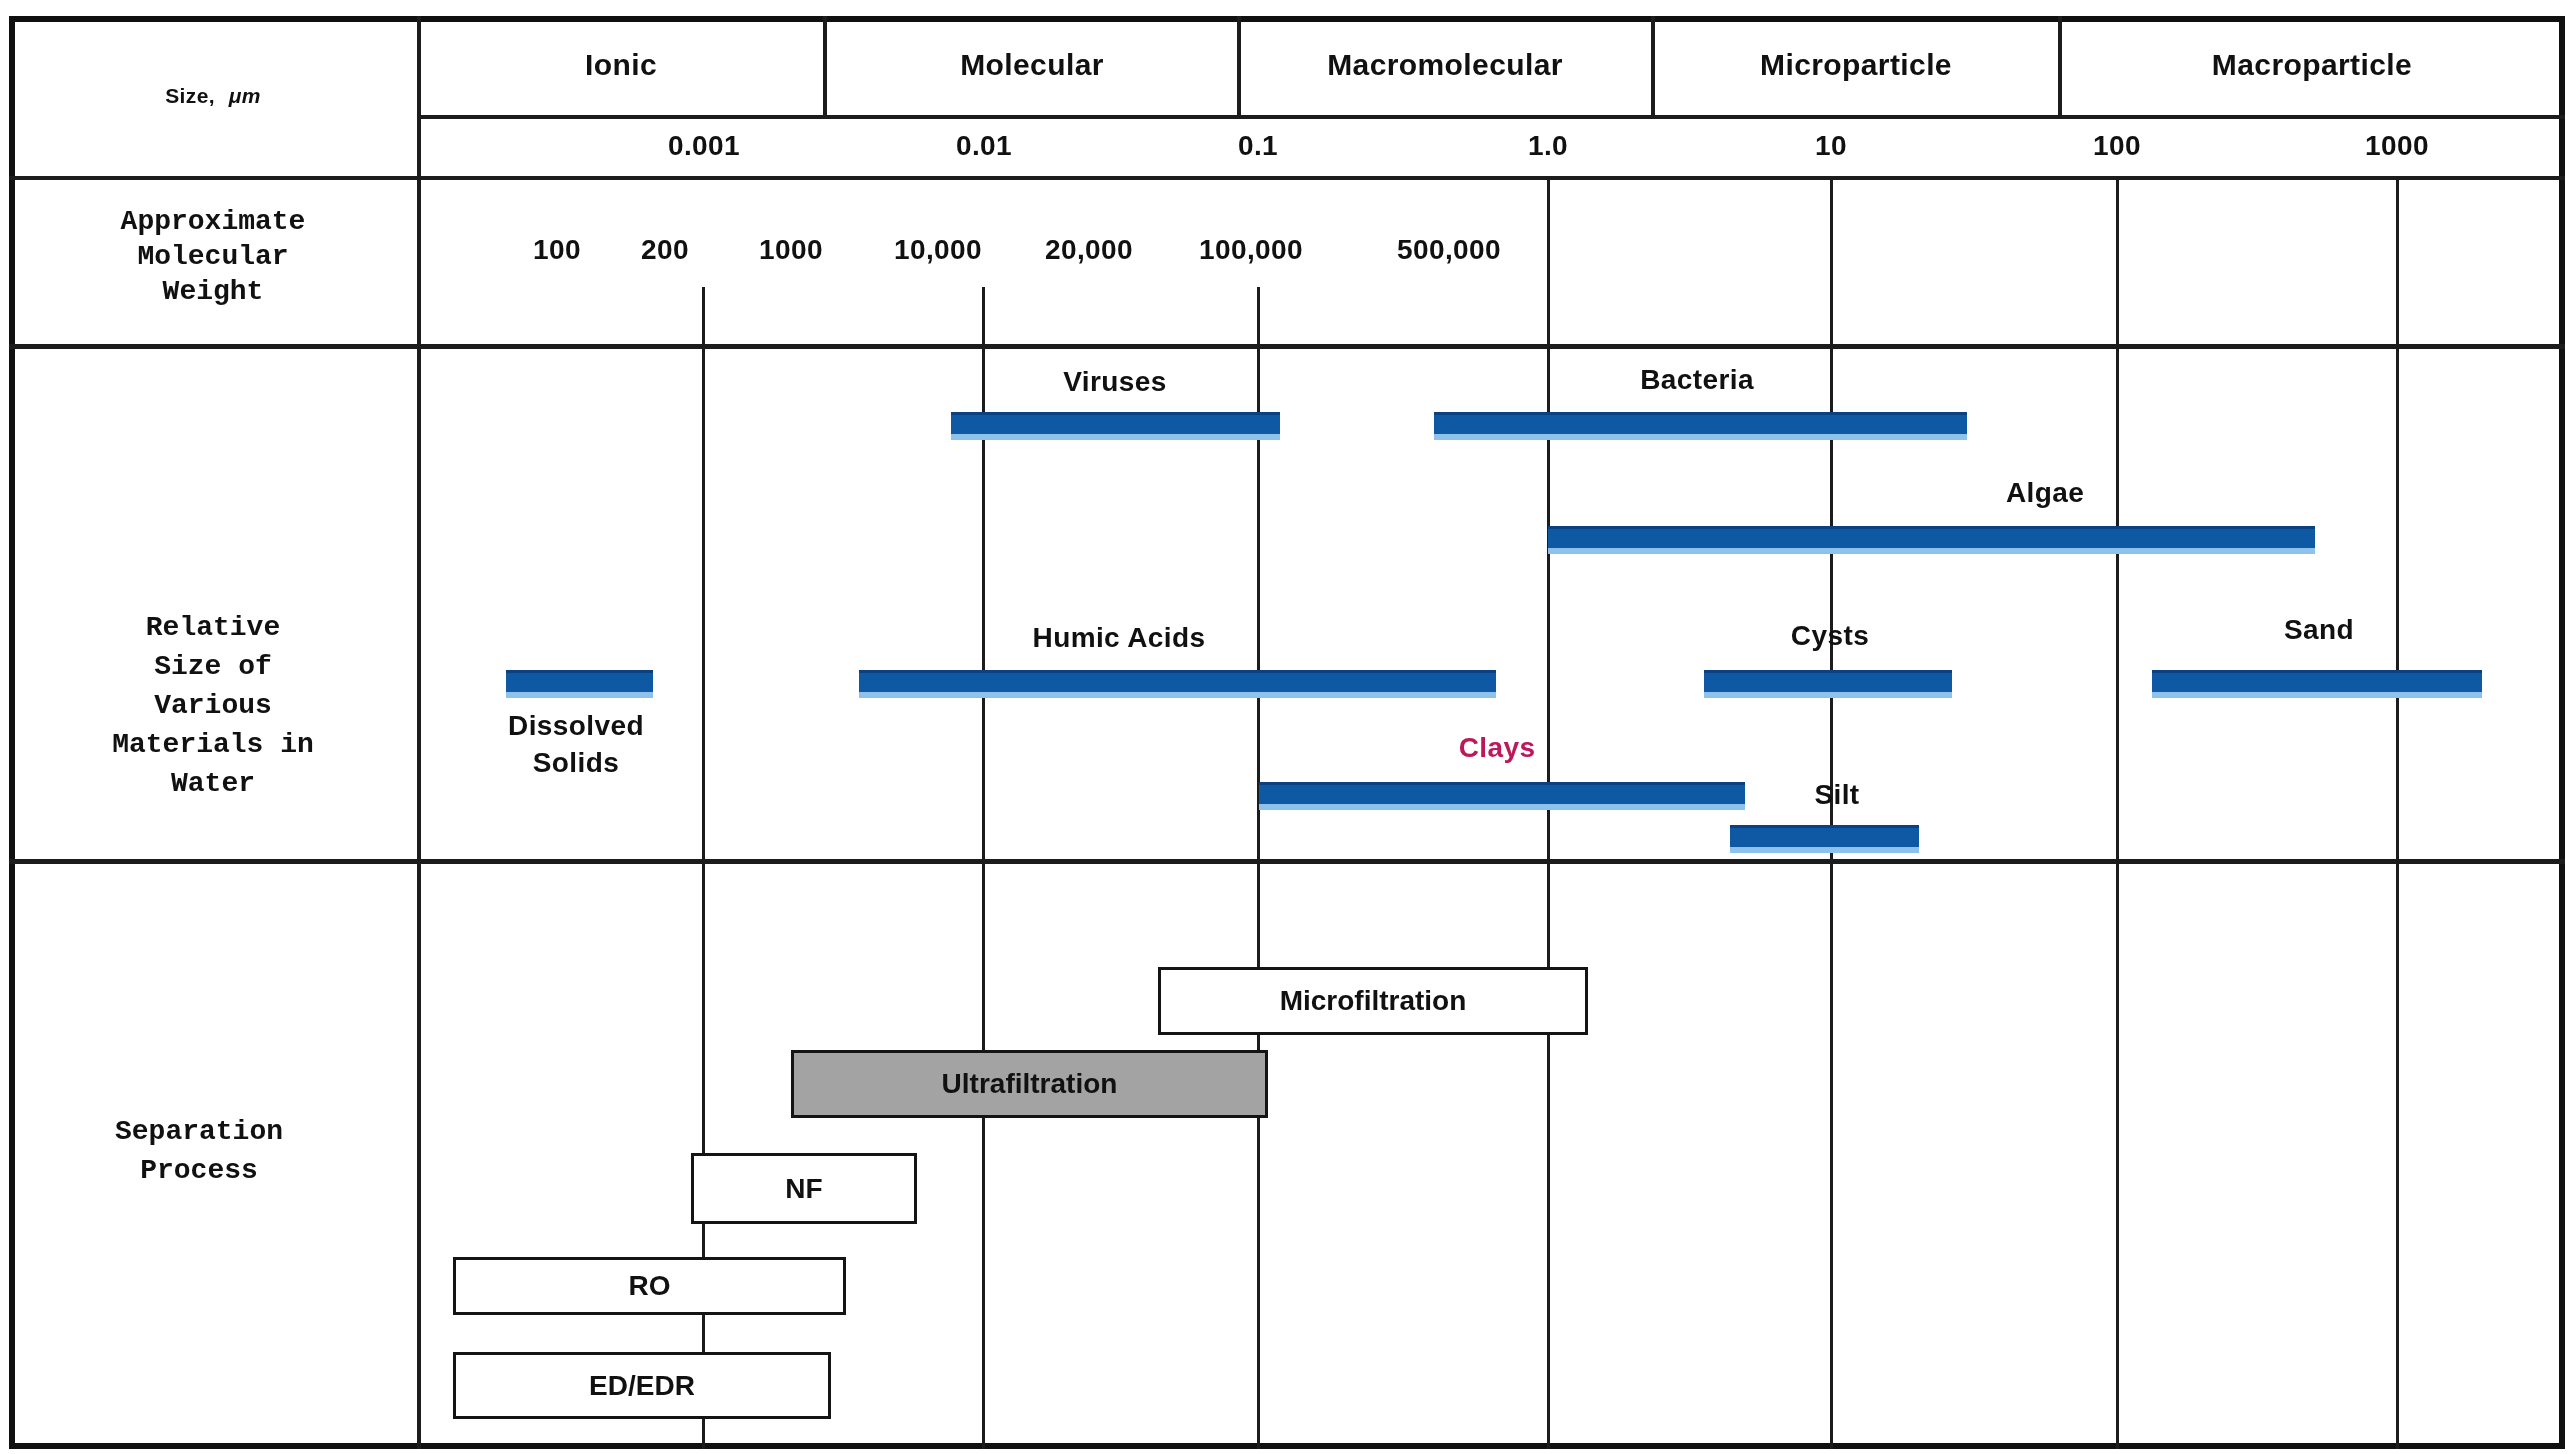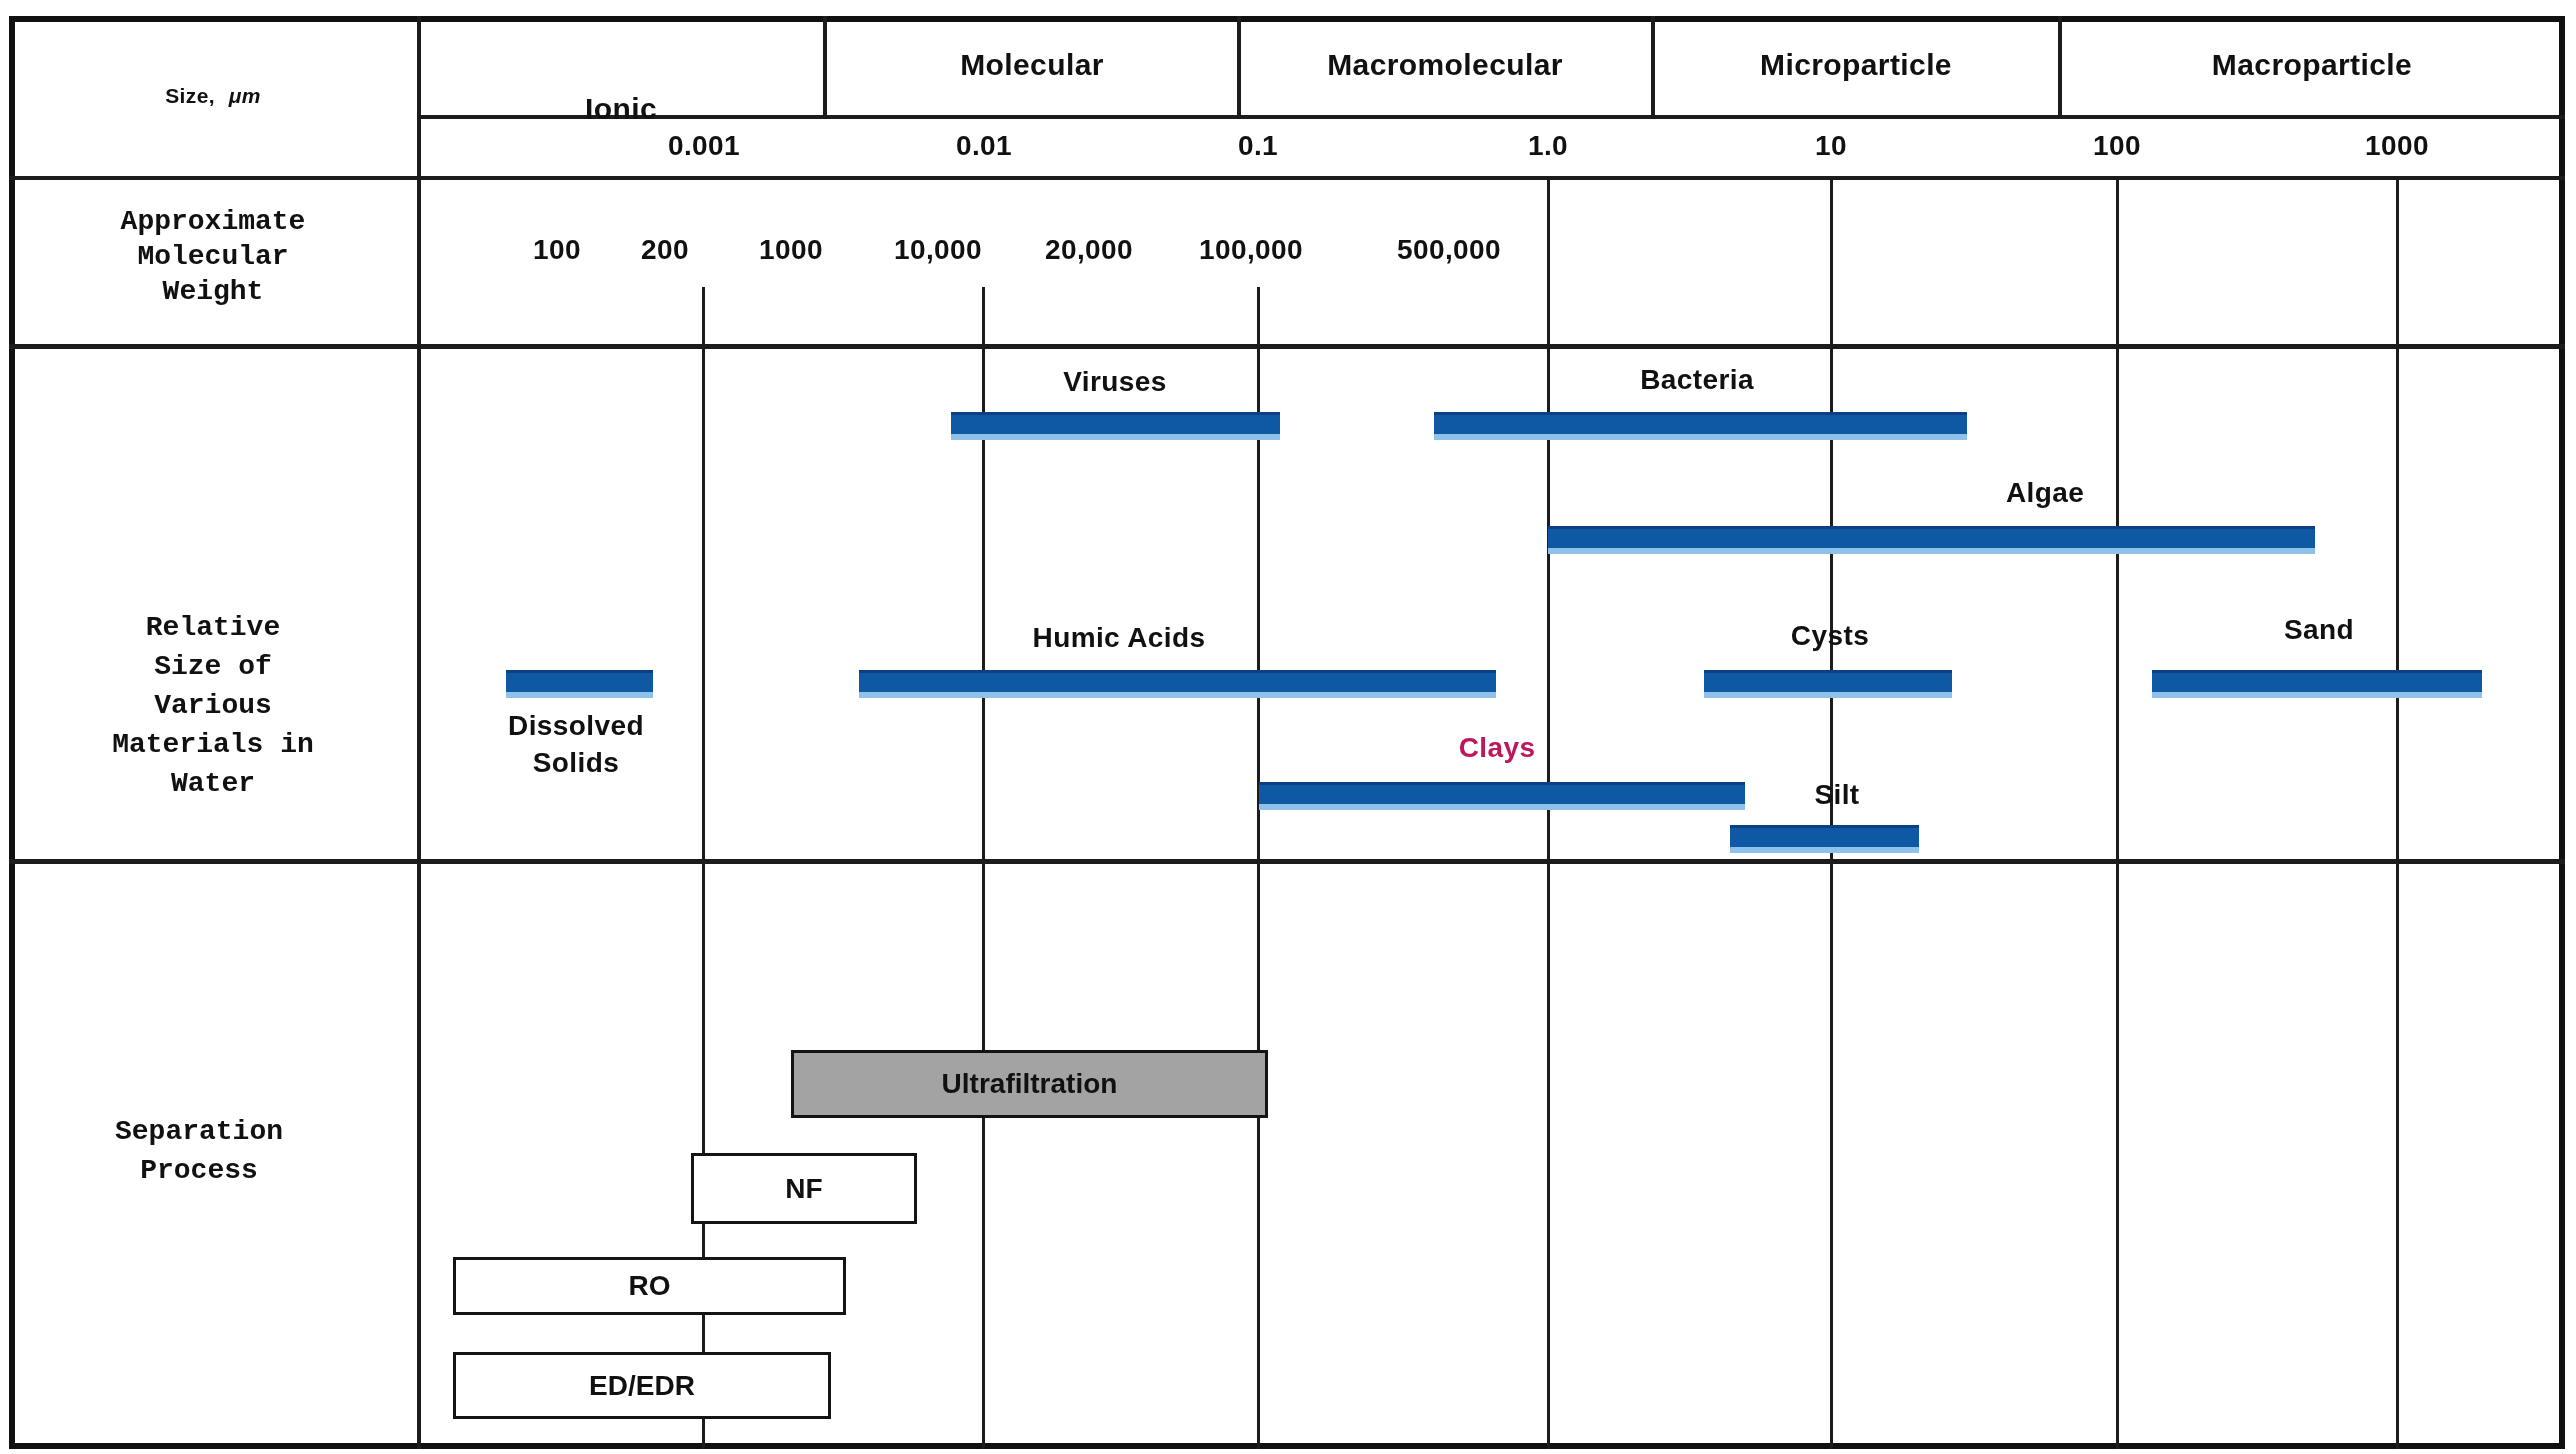--- a/index.html
+++ b/index.html
@@ -46,21 +46,21 @@
     <div>Size of</div>
     <div>Various</div>
     <div>Materials in</div>
     <div>Water</div>
   </div>
 
   <div class="vblock" style="left:199px;top:1151px;line-height:39px;">
     <div>Separation</div>
     <div>Process</div>
   </div>
-<div class="lbl hdr" style="left: 621px; top: 65px; color: rgb(17, 17, 17); margin-top: 44px;">Ionic</div>
+<div class="lbl hdr" style="left: 621px; top: 65px; color: rgb(17, 17, 17);">Ionic</div>
     <div class="vline" style="left: 823px; top: 16.3px; width: 3.7px; height: 99px; background: rgb(28, 28, 28);"></div>
     <div class="lbl hdr" style="left: 1032px; top: 65px; color: rgb(17, 17, 17);">Molecular</div>
     <div class="vline" style="left: 1237px; top: 16.3px; width: 3.7px; height: 99px; background: rgb(28, 28, 28);"></div>
     <div class="lbl hdr" style="left: 1445px; top: 65px; color: rgb(17, 17, 17);">Macromolecular</div>
     <div class="vline" style="left: 1651px; top: 16.3px; width: 3.7px; height: 99px; background: rgb(28, 28, 28);"></div>
     <div class="lbl hdr" style="left: 1856px; top: 65px; color: rgb(17, 17, 17);">Microparticle</div>
     <div class="vline" style="left: 2058px; top: 16.3px; width: 3.7px; height: 99px; background: rgb(28, 28, 28);"></div>
     <div class="lbl hdr" style="left: 2312px; top: 65px; color: rgb(17, 17, 17);">Macroparticle</div>
     <div class="lbl" style="left: 704px; top: 146px; color: rgb(17, 17, 17);">0.001</div>
     <div class="lbl" style="left: 984px; top: 146px; color: rgb(17, 17, 17);">0.01</div>
@@ -97,20 +97,23 @@
     <div class="bar" style="left: 859px; top: 670px; width: 637px; background: rgb(14, 88, 164); border-top: 3px solid rgb(11, 65, 128); border-bottom: 6.7px solid rgb(143, 194, 234);"></div>
     <div class="lbl" style="left: 1119px; top: 638px; color: rgb(17, 17, 17);">Humic Acids</div>
     <div class="bar" style="left: 1704px; top: 670px; width: 248px; background: rgb(14, 88, 164); border-top: 3px solid rgb(11, 65, 128); border-bottom: 6.7px solid rgb(143, 194, 234);"></div>
     <div class="lbl" style="left: 1830px; top: 636px; color: rgb(17, 17, 17);">Cysts</div>
     <div class="bar" style="left: 2152px; top: 670px; width: 330px; background: rgb(14, 88, 164); border-top: 3px solid rgb(11, 65, 128); border-bottom: 6.7px solid rgb(143, 194, 234);"></div>
     <div class="lbl" style="left: 2319px; top: 630px; color: rgb(17, 17, 17);">Sand</div>
     <div class="bar" style="left: 1259px; top: 782px; width: 486px; background: rgb(14, 88, 164); border-top: 3px solid rgb(11, 65, 128); border-bottom: 6.7px solid rgb(143, 194, 234);"></div>
     <div class="lbl" style="left: 1497px; top: 748px; color: #be185d;">Clays</div>
     <div class="bar" style="left: 1730px; top: 825px; width: 189px; background: rgb(14, 88, 164); border-top: 3px solid rgb(11, 65, 128); border-bottom: 6.7px solid rgb(143, 194, 234);"></div>
     <div class="lbl" style="left: 1837px; top: 795px; color: rgb(17, 17, 17);">Silt</div>
+    <div class="pbox" style="left: 1158px; top: 967px; width: 430px; height: 68px; background: rgb(255, 255, 255); color: rgb(17, 17, 17);">
+      <span>Microfiltration</span>
+    </div>
     <div class="pbox" style="left: 791px; top: 1050px; width: 477px; height: 68px; background: #a3a3a3; color: rgb(17, 17, 17);">
       <span>Ultrafiltration</span>
     </div>
     <div class="pbox" style="left: 691px; top: 1153px; width: 226px; height: 71px; background: rgb(255, 255, 255); color: rgb(17, 17, 17);">
       <span>NF</span>
     </div>
     <div class="pbox" style="left: 453px; top: 1257px; width: 393px; height: 58px; background: rgb(255, 255, 255); color: rgb(17, 17, 17);">
       <span>RO</span>
     </div>
     <div class="pbox" style="left: 453px; top: 1352px; width: 378px; height: 67px; background: rgb(255, 255, 255); color: rgb(17, 17, 17);">

